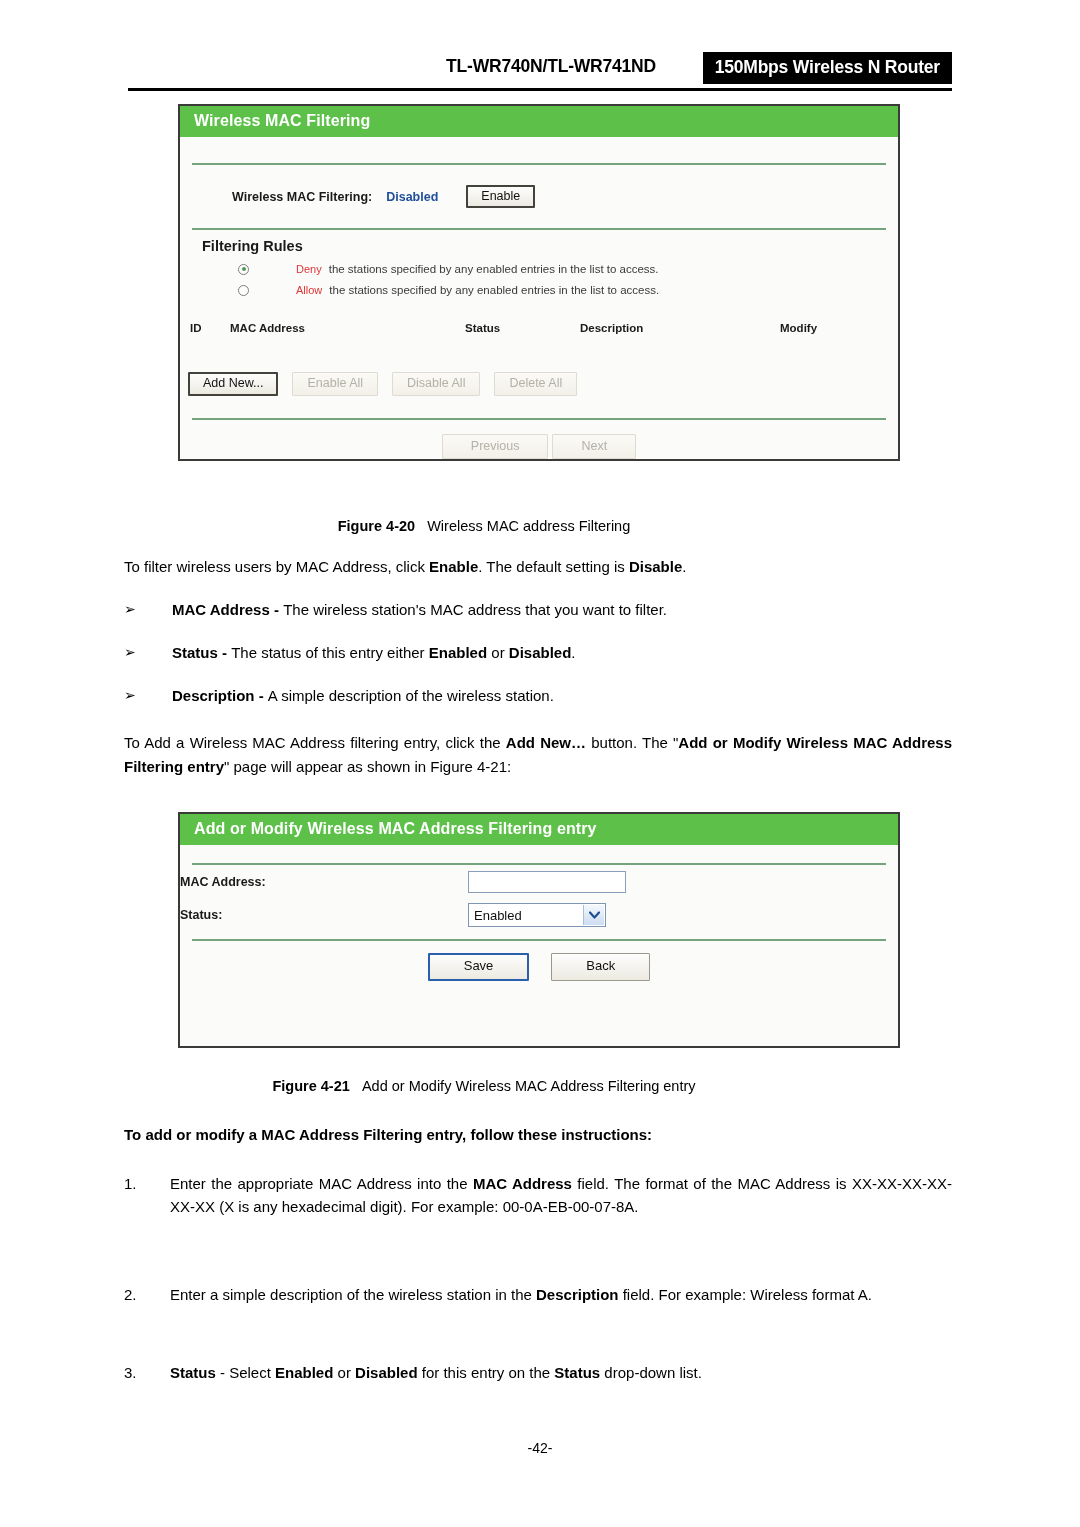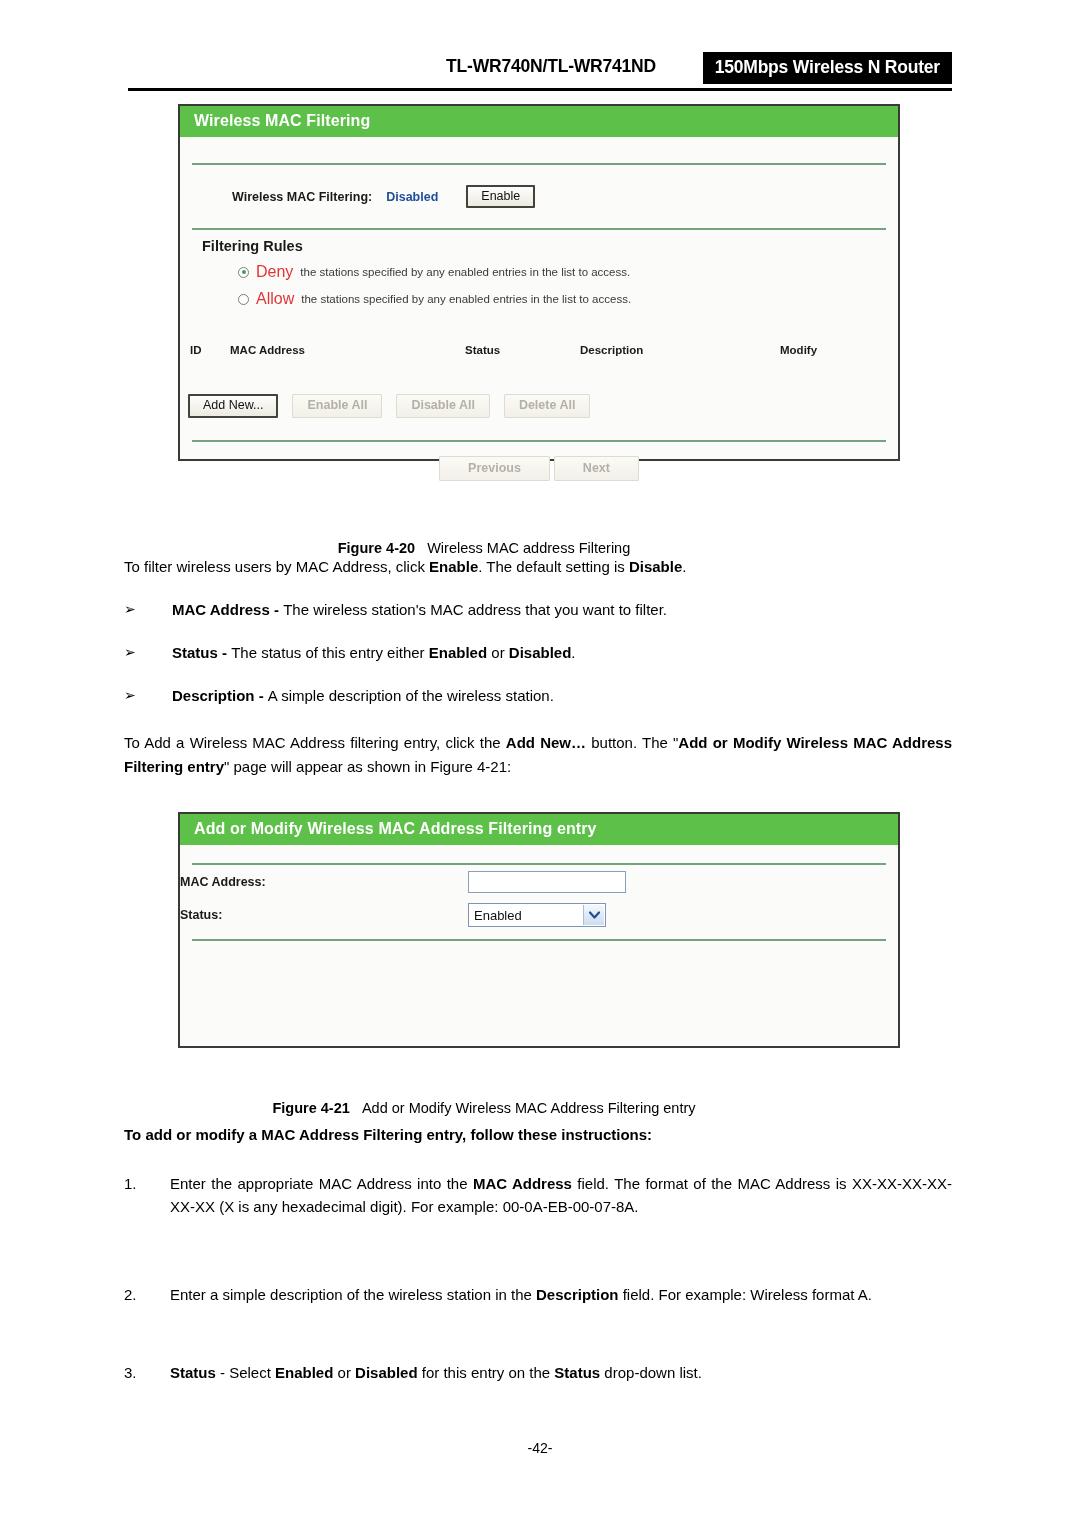--- a/index.html
+++ b/index.html
@@ -115,21 +115,20 @@
   }
   .btn.enabled-strong {
     border: 2px solid #43423d;
     padding: 2px 13px 3px 13px;
   }
   .btn.disabled {
     color: #b4b1a6;
     border: 1px solid #dedbd0;
     background: linear-gradient(#fbfaf6, #f2f0e8);
     cursor: default;
-    font-weight: bold;
   }
   .btn.focus-blue {
     border: 2px solid #2a5fae;
     padding: 2px 13px 3px 13px;
   }
   .btn-enable { margin-left: 18px; padding: 3px 22px 4px 22px; }
 
   .section-title {
     font-size: 14.5px;
     font-weight: bold;
@@ -154,34 +153,35 @@
   }
   .radio.checked::after {
     content: "";
     position: absolute;
     left: 2.5px; top: 2.5px;
     width: 4px; height: 4px;
     border-radius: 50%;
     background: #4e9a4e;
   }
   .radio-kw {
-    font-size: 16px;
+    font-size: 11px;
     color: #e03636;
     white-space: nowrap;
+    margin-left: 40px;
   }
   .radio-txt {
     font-size: 11.5px;
     color: #3a3a3a;
     white-space: nowrap;
   }
 
   .table-head {
     position: relative;
     height: 22px;
-    margin-top: 36px;
+    margin-top: 26px;
     text-decoration: underline;
   }
   .table-head span {
     position: absolute;
     font-size: 11.5px;
     font-weight: bold;
     color: #1a1a1a;
     white-space: nowrap;
   }
   .th-id   { left: 10px; }
@@ -273,21 +273,20 @@
   }
   .save-row .btn { padding: 4px 34px 5px 34px; font-size: 13px; }
 
   
   .caption {
     position: absolute;
     width: 968px;
     text-align: center;
     font-size: 14.5px;
     color: #000000;
-    margin-top: 22px;
   }
   .caption .cap-num { font-weight: bold; }
   .cap-1 { top: 518px; }
   .cap-2 { top: 1078px; }
 
   .para {
     position: absolute;
     left: 124px;
     width: 828px;
     font-size: 15px;
@@ -445,20 +444,24 @@
           <svg width="11" height="8" viewBox="0 0 11 8">
               <path d="M1 1.5 L5.5 6.5 L10 1.5" fill="none" stroke="#1e4f91" stroke-width="2.2" stroke-linecap="round" stroke-linejoin="round"></path>
             </svg>
         </span>
       </div>
     </div>
   </div>
 
   <div class="hr-green" style="margin-top:12px;"></div>
 
+  <div class="save-row">
+    <button class="btn focus-blue">Save</button>
+    <button class="btn">Back</button>
+  </div>
 </div>
 
 <div class="caption cap-2">
   <span class="cap-num">Figure 4-21</span>&nbsp;&nbsp;&nbsp;<span>Add or Modify Wireless MAC Address Filtering entry</span>
 </div>
 
 <div class="para" style="top: 1126px; font-weight: bold;">To add or modify a MAC Address Filtering entry, follow these instructions:</div>
 
 <div class="numitem" style="top: 1172px;">
   <span class="num">1.</span>

